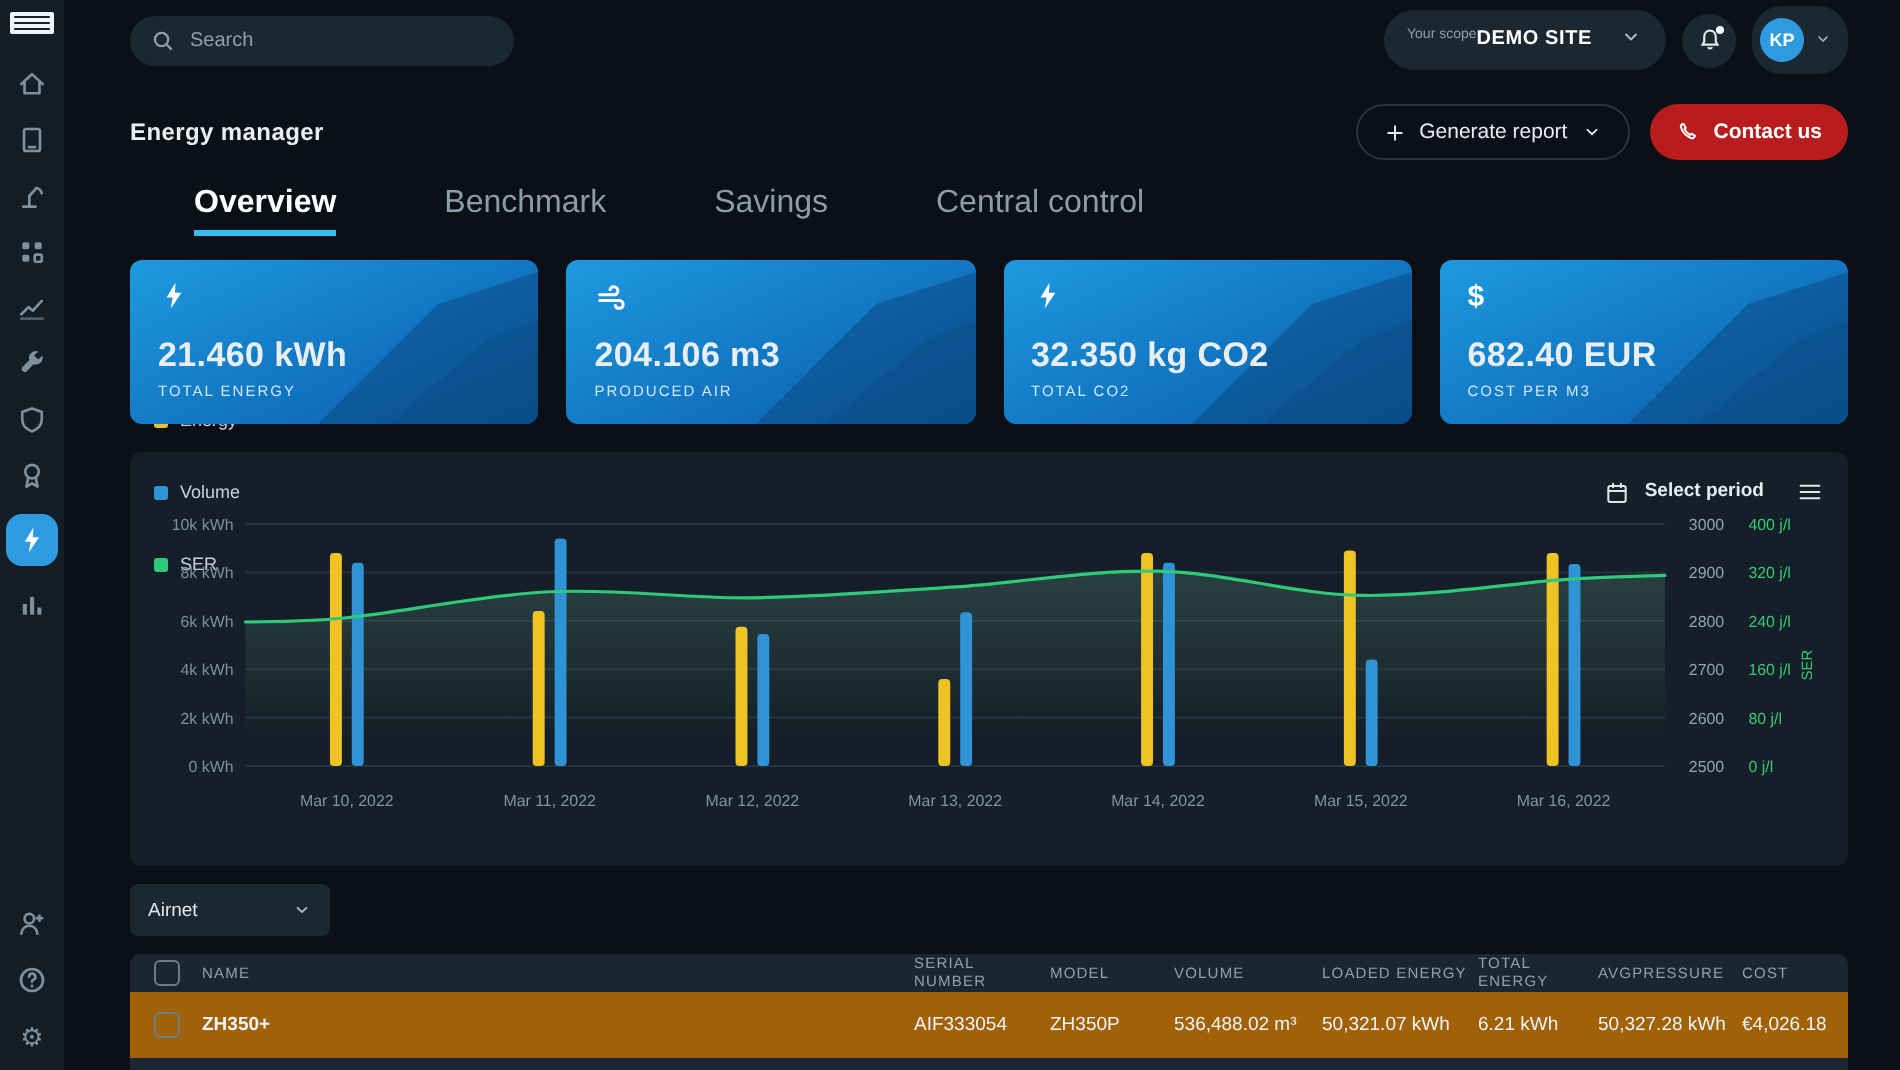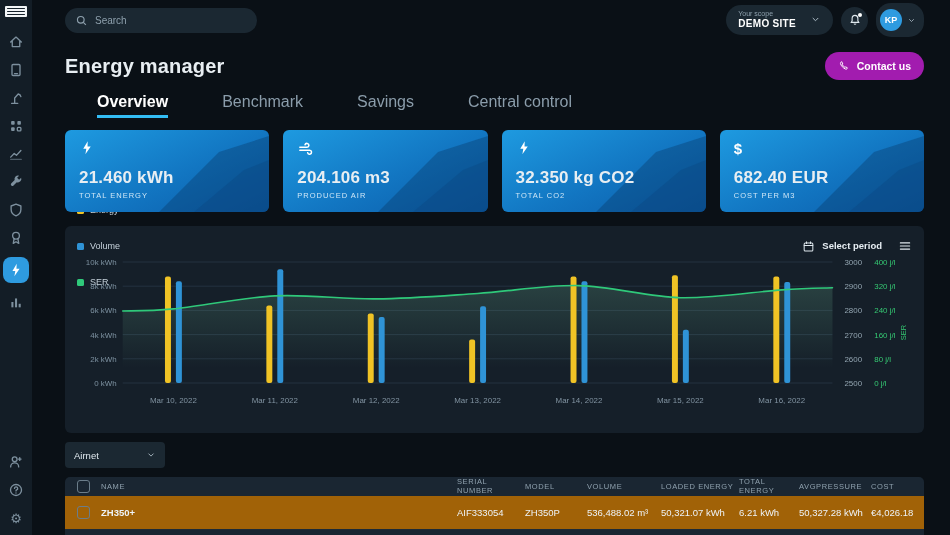--- a/index.html
+++ b/index.html
@@ -26,41 +26,41 @@
   .main { margin-left:32px; padding:0 26px 0 33px; height:535px; display:flex; flex-direction:column; }
 
   .topbar { height:40px; display:flex; align-items:center; }
   .search { width:192px; height:25px; background:#1b2832; border-radius:13px; display:flex;
     align-items:center; gap:7px; padding:3px 10px; cursor:text; }
   .search svg { stroke:#8ea0ad; fill:none; stroke-width:1.6; }
   .search span { font-size:10px; color:#8ea0ad; }
   .top-right { margin-left:auto; display:flex; align-items:center; gap:8px; }
   .scope { height:30px; background:#1b2832; border-radius:15px; display:flex; align-items:center;
     padding:0 12px; gap:14px; cursor:pointer; }
-  .scope-texts { display:flex; flex-direction:column; line-height:1.15; }
+  .scope-texts { display:flex; line-height:1.15; }
   .scope-label { font-size:7px; color:#8ea0ad; }
   .scope-value { font-size:10px; font-weight:bold; color:#ffffff; letter-spacing:.3px; }
   .chev svg { stroke:#aebdc8; fill:none; stroke-width:1.6; stroke-linecap:round; stroke-linejoin:round; }
   .bell { width:27px; height:27px; border-radius:50%; background:#1b2832; display:flex;
     align-items:center; justify-content:center; position:relative; cursor:pointer; }
   .bell svg { stroke:#dfe8ee; fill:none; stroke-width:1.4; }
   .bell .dot { position:absolute; top:6px; right:6px; width:4px; height:4px; border-radius:50%; background:#ffffff; }
   .avatar-chip { height:34px; background:#1b2832; border-radius:15px; display:flex; align-items:center;
     gap:5px; padding:0 8px 0 4px; cursor:pointer; }
   .avatar { width:22px; height:22px; border-radius:50%; background:#2e9be0; color:#fff; font-size:9px;
     font-weight:bold; display:flex; align-items:center; justify-content:center; }
 
   .header-row { margin-top:12px; display:flex; align-items:center; }
-  .page-title { font-size:20px; font-weight:bold; letter-spacing:.2px; }
+  .page-title { font-size:12px; font-weight:bold; letter-spacing:.2px; }
   .header-actions { margin-left:auto; display:flex; align-items:center; gap:10px; }
   .btn { height:28px; border-radius:16px; display:flex; align-items:center; gap:7px; padding:0 13px;
     font-size:10.5px; cursor:pointer; }
   .btn-outline { border:1px solid #45576433; border:1px solid #45576488; color:#e6edf2; background:transparent; }
   .btn-outline svg { stroke:#e6edf2; fill:none; stroke-width:1.6; stroke-linecap:round; }
-  .btn-primary { background:#a21caf; color:#fff; font-weight:bold; }
+  .btn-primary { background:#b91c1c; color:#fff; font-weight:bold; }
   .btn-primary svg { stroke:#fff; fill:none; stroke-width:1.5; stroke-linecap:round; stroke-linejoin:round; }
 
   .tabs { margin-top:13px; display:flex; gap:22px; }
   .tab { font-size:16px; color:#8b9dab; padding-bottom:4px; cursor:pointer;margin-left:32px; }
   .tab.active { color:#ffffff; font-weight:bold; border-bottom:3px solid #33bdf5; }
 
   
   .cards { margin-top:12px; display:flex; gap:14px; }
   .card { flex:1; height:82px; border-radius:6px; position:relative; overflow:hidden;
     background:linear-gradient(155deg, #1e9ae0 0%, #1276c2 55%, #0b5ca9 100%); padding:10px 14px; }
@@ -219,20 +219,30 @@
         <span class="chev"><svg width="9" height="9" viewBox="0 0 18 18">
               <polyline points="5,7 9,11 13,7"></polyline>
             </svg></span>
       </div>
     </div>
   </div>
 
   <div class="header-row">
     <h1 class="page-title">Energy manager</h1>
     <div class="header-actions">
+      <div class="btn btn-outline">
+        <svg width="11" height="11" viewBox="0 0 18 18">
+            <line x1="9" y1="3.5" x2="9" y2="14.5"></line>
+            <line x1="3.5" y1="9" x2="14.5" y2="9"></line>
+          </svg>
+        <span>Generate report</span>
+        <svg width="10" height="10" viewBox="0 0 18 18">
+            <polyline points="5,7 9,11 13,7"></polyline>
+          </svg>
+      </div>
       <div class="btn btn-primary">
         <svg width="12" height="12" viewBox="0 0 18 18">
             <path d="M4.5 3.2 C3.8 3.6 3.4 4.3 3.7 5.3 C4.6 8.8 7.8 12.2 11.3 13.6 C12.3 14 13.1 13.6 13.6 12.9 L14.2 11.8 L11.6 10.3 L10.6 11.2 C8.8 10.3 7.4 8.9 6.4 7 L7.3 6 L5.7 3 Z"></path>
           </svg>
         <span>Contact us</span>
       </div>
     </div>
   </div>
 
   <div class="tabs">

